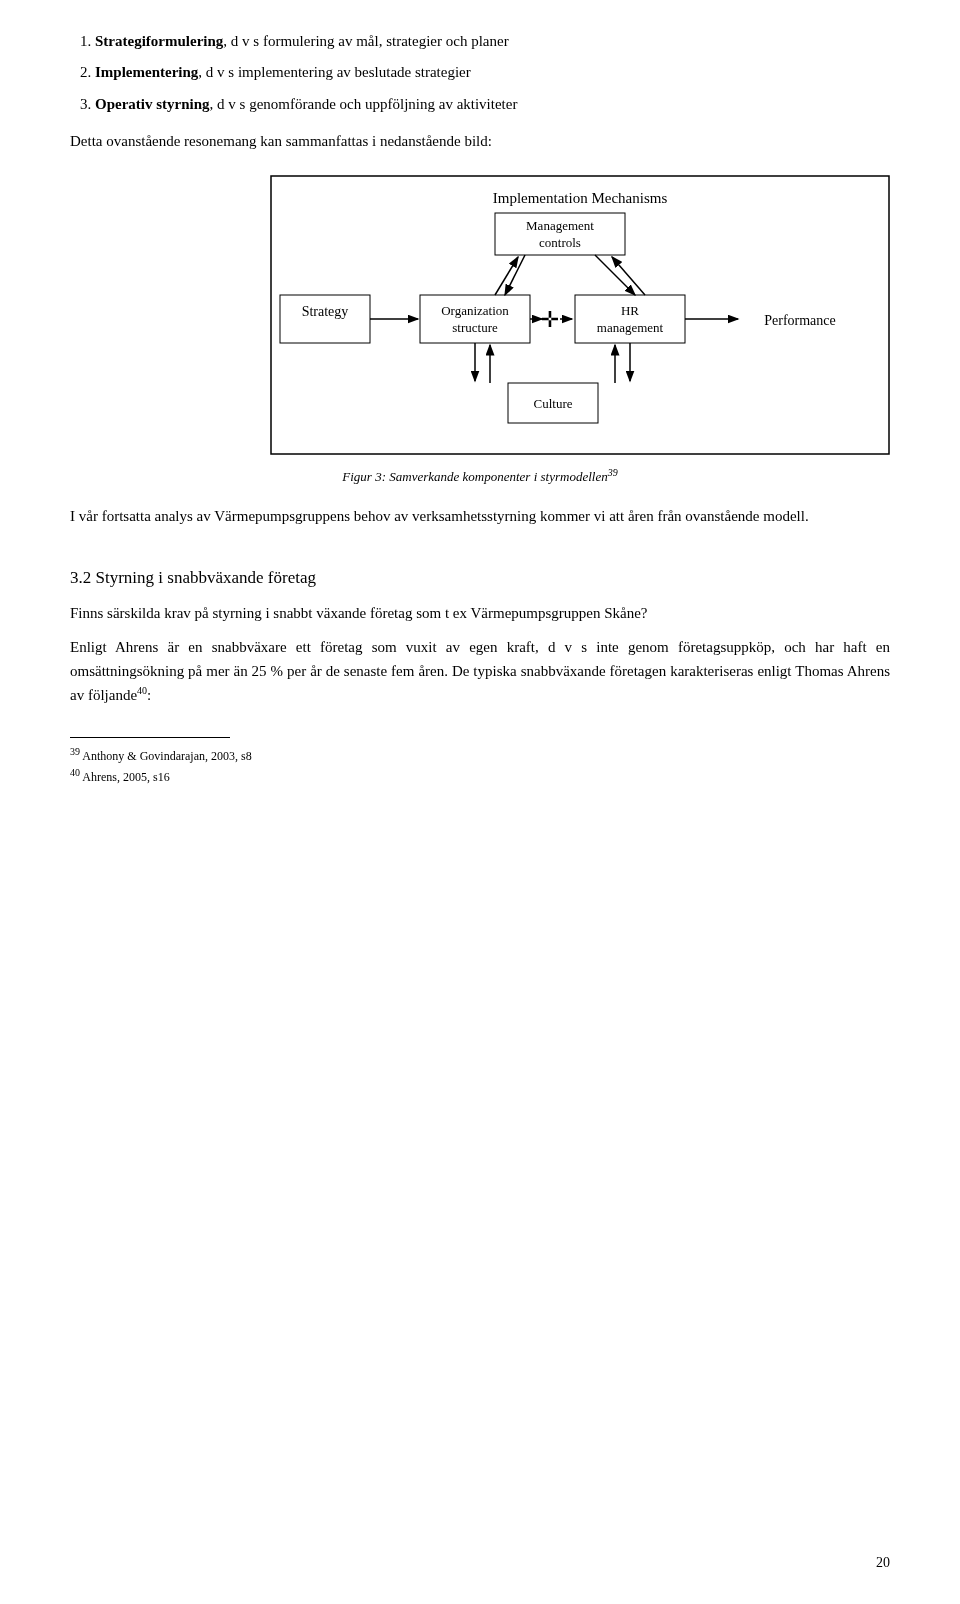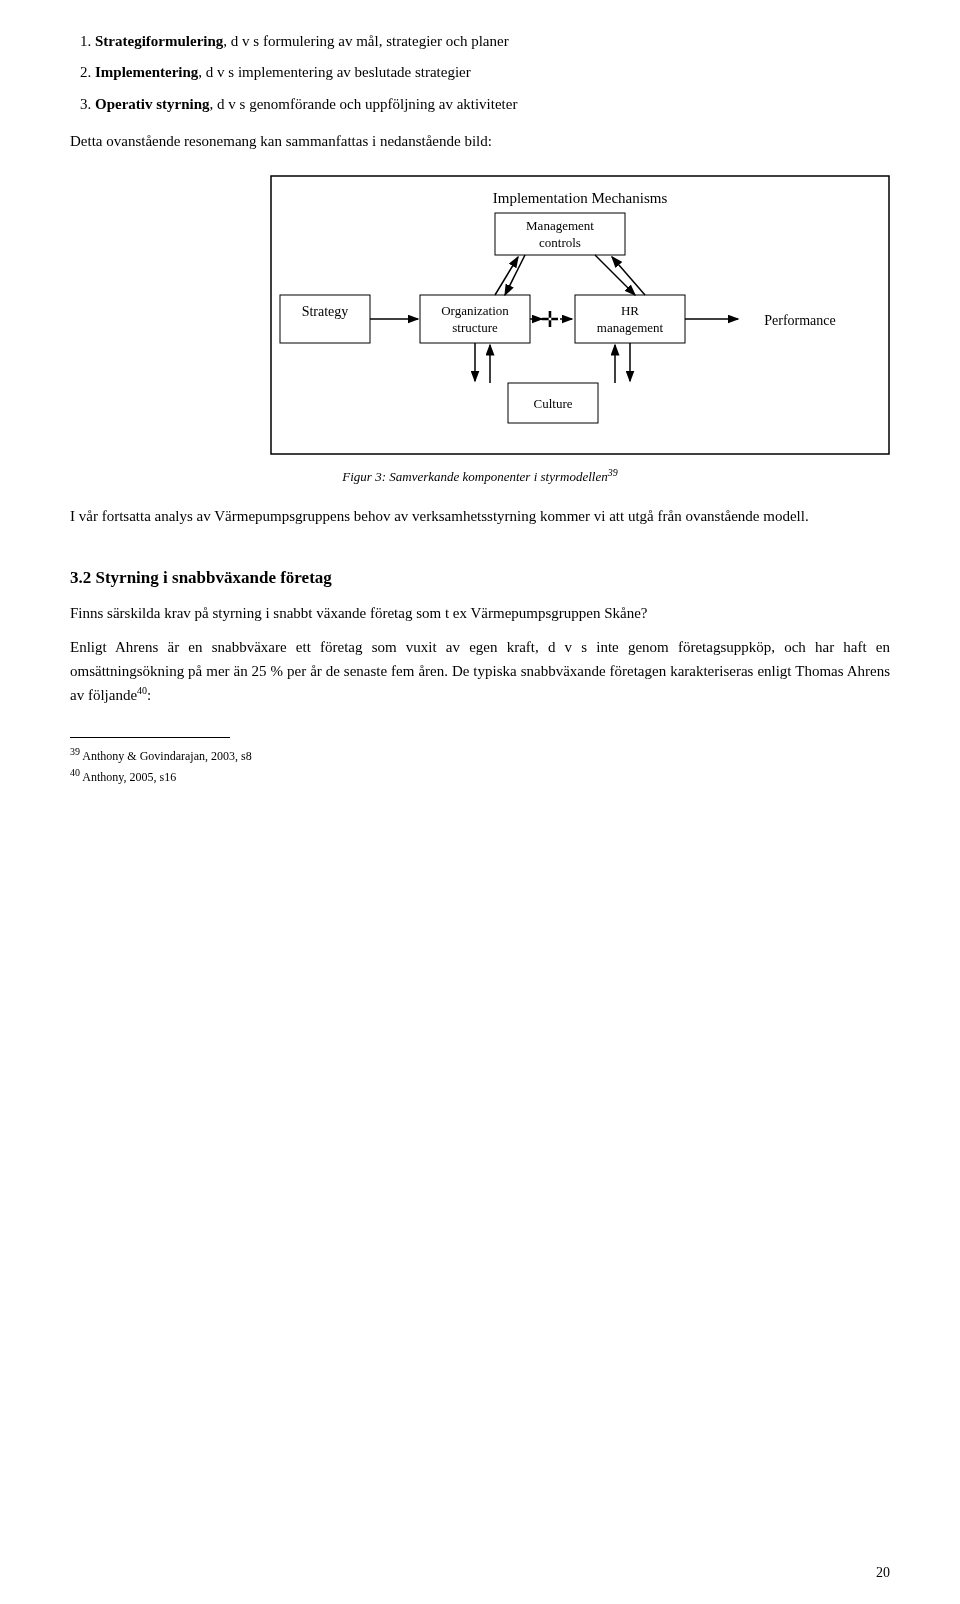--- a/index.html
+++ b/index.html
@@ -29,21 +29,21 @@
       text-align: center;
       margin: 10px 0 18px 0;
     }
     .figcaption em { font-style: italic; }
     .section-analysis {
       text-align: justify;
       margin-bottom: 16px;
     }
     .section-heading {
       font-size: 17px;
-      font-weight: bold;
+      font-weight: normal;
       margin: 36px 0 10px 0;
     }
     .body-paragraph {
       text-align: justify;
       margin-bottom: 10px;
       line-height: 1.6;
     }
     .bullet-list {
       list-style: none;
       padding-left: 20px;
@@ -158,21 +158,21 @@
         <polygon points="0 0, 8 3, 0 6" fill="#000"></polygon>
       </marker>
     </defs>
   </svg>
 </div>
 
 <p class="figcaption">
   <em><span>Figur 3: Samverkande komponenter i styrmodellen</span><sup>39</sup></em>
 </p>
 
-<p class="section-analysis">I vår fortsatta analys av Värmepumpsgruppens behov av verksamhetsstyrning kommer vi att utgå från ovanstående modell.</p>
+<p class="section-analysis">I vår fortsatta analys av Värmepumpsgruppens behov av verksamhetsstyrning kommer vi att åren från ovanstående modell.</p>
 
 <h2 class="section-heading">
   <span>3.2 Styrning i snabbväxande företag</span>
 </h2>
 
 <p class="body-paragraph">Finns särskilda krav på styrning i snabbt växande företag som t ex Värmepumpsgruppen Skåne?</p>
 
 <p class="body-paragraph">
   <span>Enligt Ahrens är en snabbväxare ett företag som vuxit av egen kraft, d v s inte genom företagsuppköp, och har haft en omsättningsökning på mer än 25 % per år de senaste fem åren. De typiska snabbväxande företagen karakteriseras enligt Thomas Ahrens av följande</span><sup>40</sup><span>:</span>
 </p>
@@ -180,16 +180,16 @@
 <ul class="bullet-list">
 </ul>
 
 <hr class="footnote-divider">
 <div class="footnote">
   <sup>39</sup>
   <span>Anthony &amp; Govindarajan, 2003, s8</span>
 </div>
 <div class="footnote">
   <sup>40</sup>
-  <span>Anthony, 2005, s16</span>
+  <span>Ahrens, 2005, s16</span>
 </div>
 
-<div class="page-number" style="position:fixed;bottom:20px;right:70px;margin-left:18px;">20</div>
+<div class="page-number" style="position:fixed;bottom:30px;right:70px;margin-left:18px;">20</div>
 
 </body></html>

